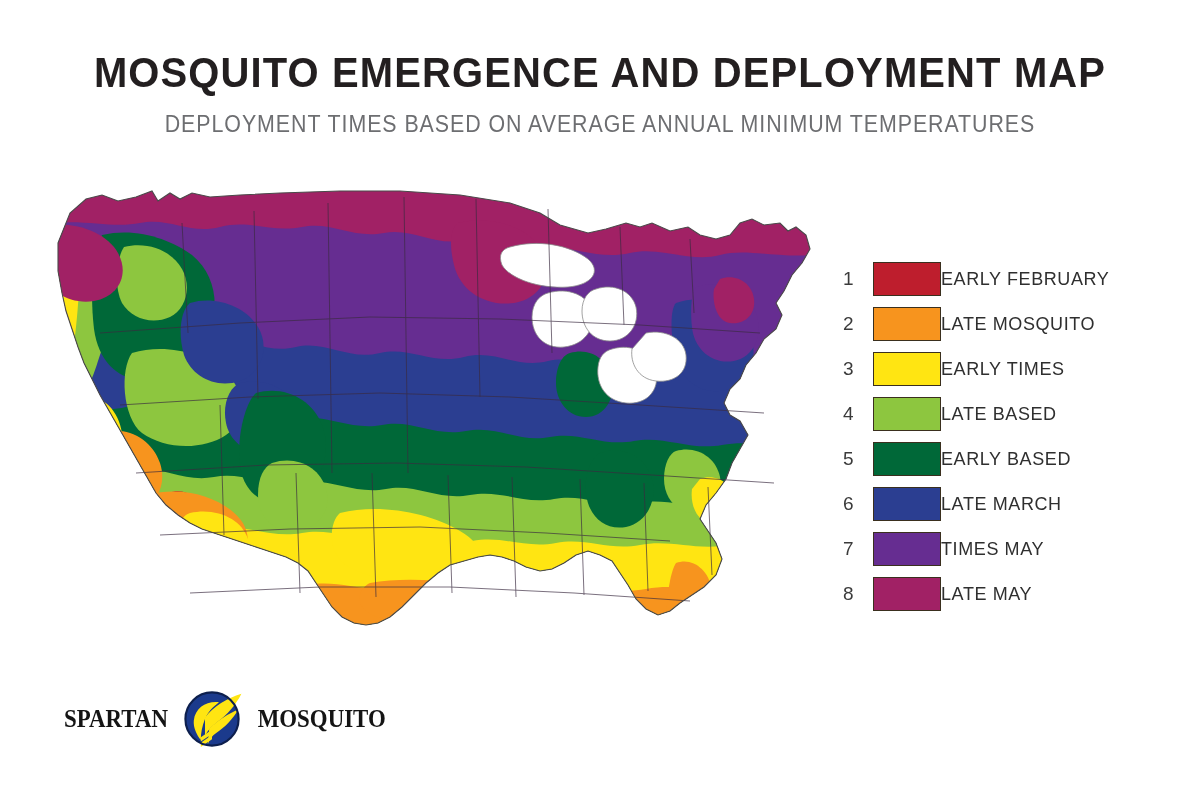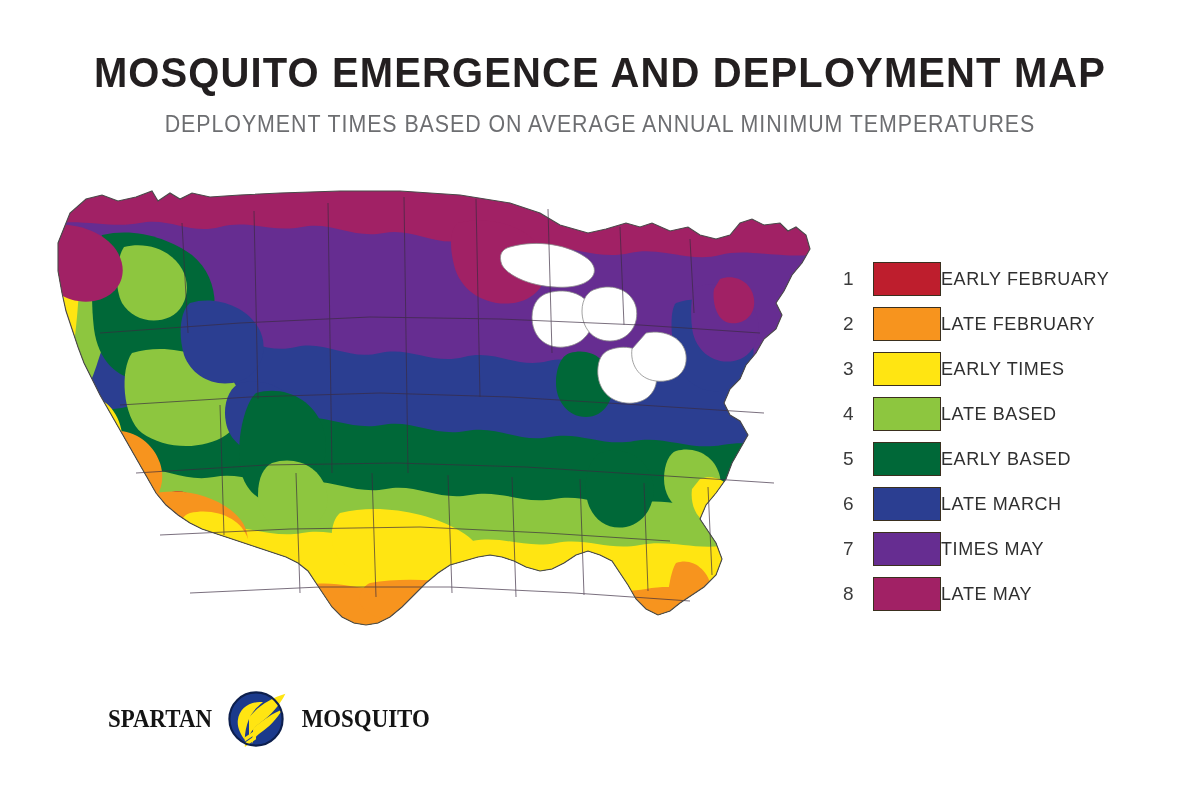--- a/index.html
+++ b/index.html
@@ -48,21 +48,21 @@
     width:68px;height:34px;flex:0 0 68px;
     border:1px solid #3a2f1e;
     box-sizing:border-box;
   }
   .legend-label{
     font-size:18px;letter-spacing:.6px;color:#2f2f2f;
     white-space:nowrap;
   }
 
   
-  .footer-logo{position:absolute;left:57px;top:683px;display:flex;align-items:center;height:72px;margin-left:44px;}
+  .footer-logo{position:absolute;left:57px;top:683px;display:flex;align-items:center;height:72px;}
   .logo-word{
     font-family:"Liberation Serif", serif;
     font-weight:bold;font-size:26px;letter-spacing:0px;
     color:#141414;transform:scaleX(0.88);
   }
   .logo-mark{width:70px;height:70px;margin:0 2px;flex:0 0 70px;}
   .logo-mark svg{display:block;}
   .footer-url{
     position:absolute;right:60px;top:727px;
     font-size:17px;letter-spacing:1.4px;color:#5d5d5d;
@@ -241,21 +241,21 @@
 
     <div class="legend-row">
       <span class="legend-num">1</span>
       <span class="legend-swatch" style="background: rgb(190, 30, 45);"></span>
       <span class="legend-label">EARLY FEBRUARY</span>
     </div>
 
     <div class="legend-row">
       <span class="legend-num">2</span>
       <span class="legend-swatch" style="background: rgb(247, 148, 30);"></span>
-      <span class="legend-label">LATE FEBRUARY</span>
+      <span class="legend-label">LATE MOSQUITO</span>
     </div>
 
     <div class="legend-row">
       <span class="legend-num">3</span>
       <span class="legend-swatch" style="background: rgb(255, 229, 18);"></span>
       <span class="legend-label">EARLY TIMES</span>
     </div>
 
     <div class="legend-row">
       <span class="legend-num">4</span>

